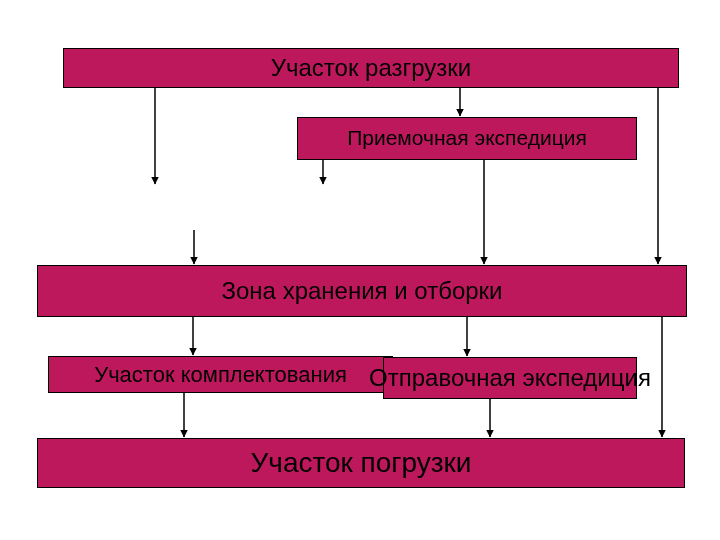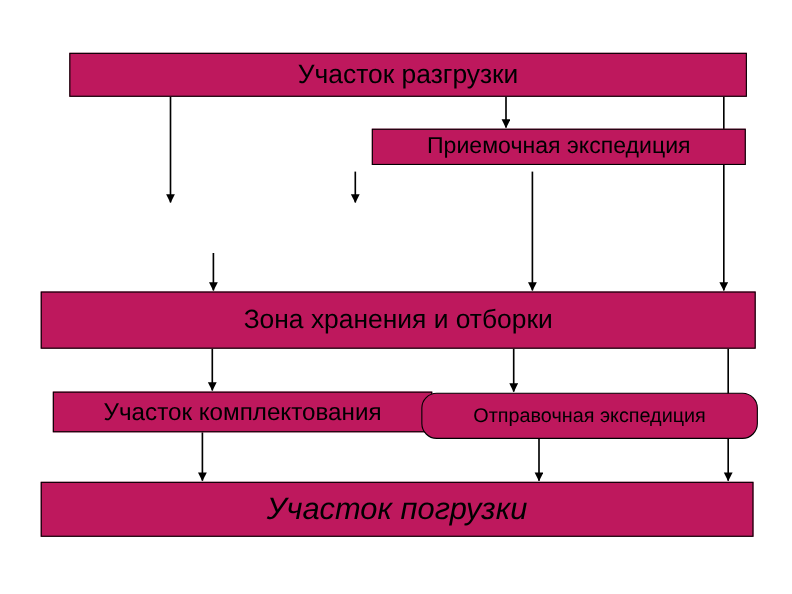--- a/index.html
+++ b/index.html
@@ -31,26 +31,26 @@
     color: #000000;
     display: flex;
     align-items: center;
     justify-content: center;
     text-align: center;
     white-space: nowrap;
     z-index: 2;
     line-height: 1.05;
   }
   .node-unloading            { left: 63px;  top: 48px;  width: 616px; height: 40px; font-size: 24px; }
-  .node-receiving-expedition { left: 297px; top: 117px; width: 340px; height: 33px; font-size: 21px; margin-left: 41px; }
+  .node-receiving-expedition { left: 297px; top: 117px; width: 340px; height: 43px; font-size: 21px; }
   .node-receiving            { left: 49px;  top: 185px; width: 292px; height: 45px; font-size: 21px; }
   .node-storage-selection    { left: 37px;  top: 265px; width: 650px; height: 52px; font-size: 24px; }
   .node-picking              { left: 48px;  top: 356px; width: 345px; height: 37px; font-size: 22px; }
-  .node-dispatch-expedition  { left: 383px; top: 357px; width: 306px; height: 42px; font-size: 18px; border-radius: 14px; }
-  .node-loading              { left: 37px;  top: 438px; width: 648px; height: 50px; font-size: 28px; font-style: italic; }
+  .node-dispatch-expedition  { left: 383px; top: 357px; width: 254px; height: 42px; font-size: 24px; }
+  .node-loading              { left: 37px;  top: 438px; width: 648px; height: 50px; font-size: 28px; }
 </style>
 </head>
 <body>
 
 <div class="canvas">
 
   <svg class="arrows-layer" width="720" height="540" viewBox="0 0 720 540" xmlns="http://www.w3.org/2000/svg">
     <defs>
       <marker id="ah" markerWidth="9" markerHeight="9" refX="7.5" refY="4" orient="auto" markerUnits="userSpaceOnUse">
         <path d="M0,0 L8,4 L0,8 Z" fill="#000000"></path>

